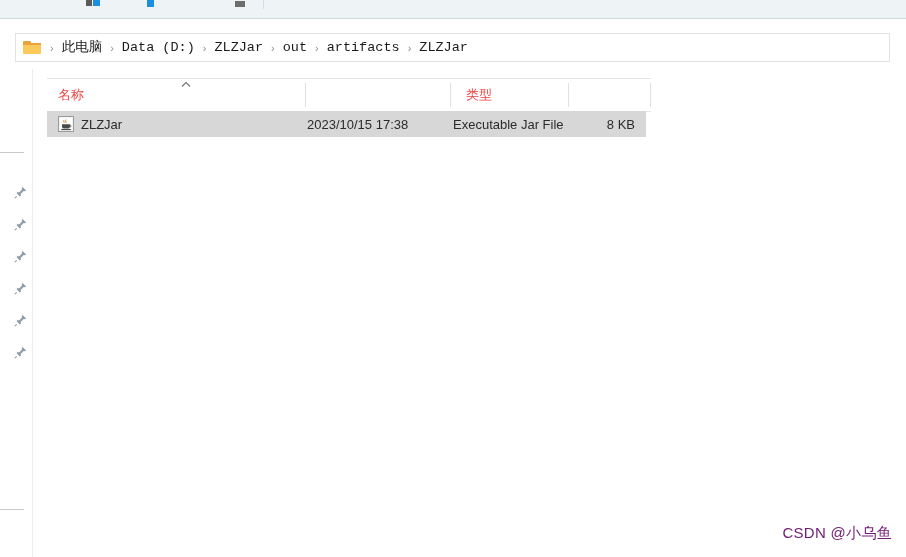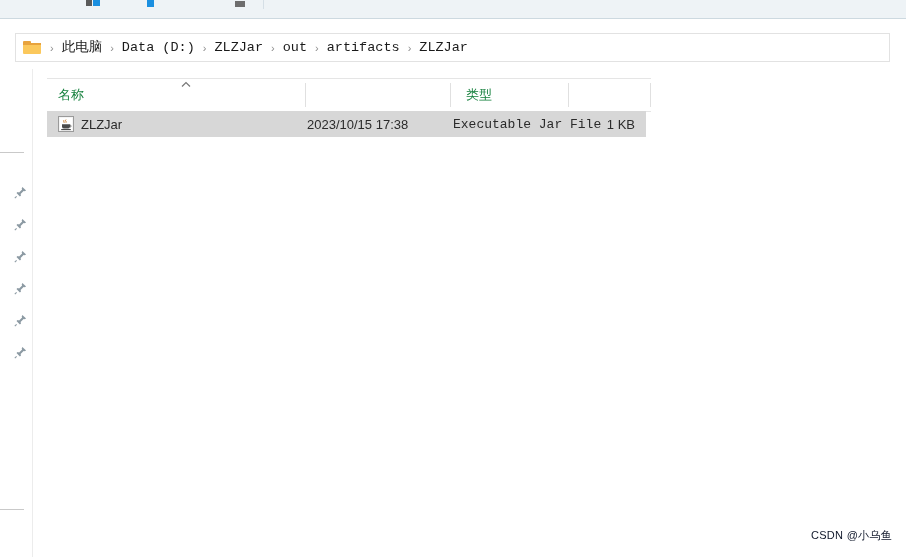--- a/index.html
+++ b/index.html
@@ -135,21 +135,21 @@
     border-bottom: 1px solid #e5e5e5;
     border-top: 1px solid #e5e5e5;
   }
   .col {
     position: absolute;
     top: 0;
     height: 32px;
     display: flex;
     align-items: center;
     font-size: 13px;
-    color: #15803d;
+    color: #ef4444;
     padding-left: 11px;
     box-sizing: border-box;
     white-space: nowrap;
   }
   .col-divider {
     position: absolute;
     top: 4px;
     width: 1px; height: 24px;
     background: #e0e0e0;
   }
@@ -171,36 +171,36 @@
     position: absolute;
     top: 0; height: 26px;
     display: flex;
     align-items: center;
     font-size: 13px;
     color: #2b2b2b;
     white-space: nowrap;
   }
   #cell-name { left: 11px; }
   #cell-date { left: 260px; }
-  #cell-type { left: 406px; font-family: Liberation Mono, monospace; }
+  #cell-type { left: 406px; }
   #cell-size { left: 500px; width: 88px; justify-content: flex-end; }
 
   .jar-icon {
     position: relative;
     width: 16px; height: 16px;
     margin-right: 7px;
     flex: 0 0 auto;
   }
 
   
   #watermark {
     position: absolute;
     right: 14px; bottom: 14px;
-    font-size: 11px;
-    color: #0f172a;
+    font-size: 15px;
+    color: #701a75;
     letter-spacing: 0.3px;
     white-space: nowrap;
   }
 </style>
 </head>
 <body>
 
 <div id="toolbar-strip">
   <div class="tb-icon" style="left:85px">
     <svg width="16" height="16" viewBox="0 0 16 16">
@@ -328,18 +328,18 @@
           <path d="M8 3.6 c-1.6 1.2 1 1.8 0 3.1" stroke="#c06a14" stroke-width="0.9" fill="none"></path>
           <path d="M4 8.2 h8 v2.2 a2.2 2.2 0 0 1 -2.2 2.2 h-3.6 a2.2 2.2 0 0 1 -2.2 -2.2 z" fill="#4a4a4a"></path>
           <path d="M12.2 8.8 a1.5 1.5 0 0 1 0 2.6" stroke="#4a4a4a" stroke-width="0.9" fill="none"></path>
           <rect x="3.2" y="13" width="9.6" height="1.1" fill="#4a4a4a"></rect>
         </svg>
       </span>
       <span>ZLZJar</span>
     </div>
     <div class="cell" id="cell-date">2023/10/15 17:38</div>
     <div class="cell" id="cell-type">Executable Jar File</div>
-    <div class="cell" id="cell-size">1 KB</div>
+    <div class="cell" id="cell-size">8 KB</div>
   </div>
 
 </div>
 
 <div id="watermark">CSDN @小乌鱼</div>
 
 </body></html>

